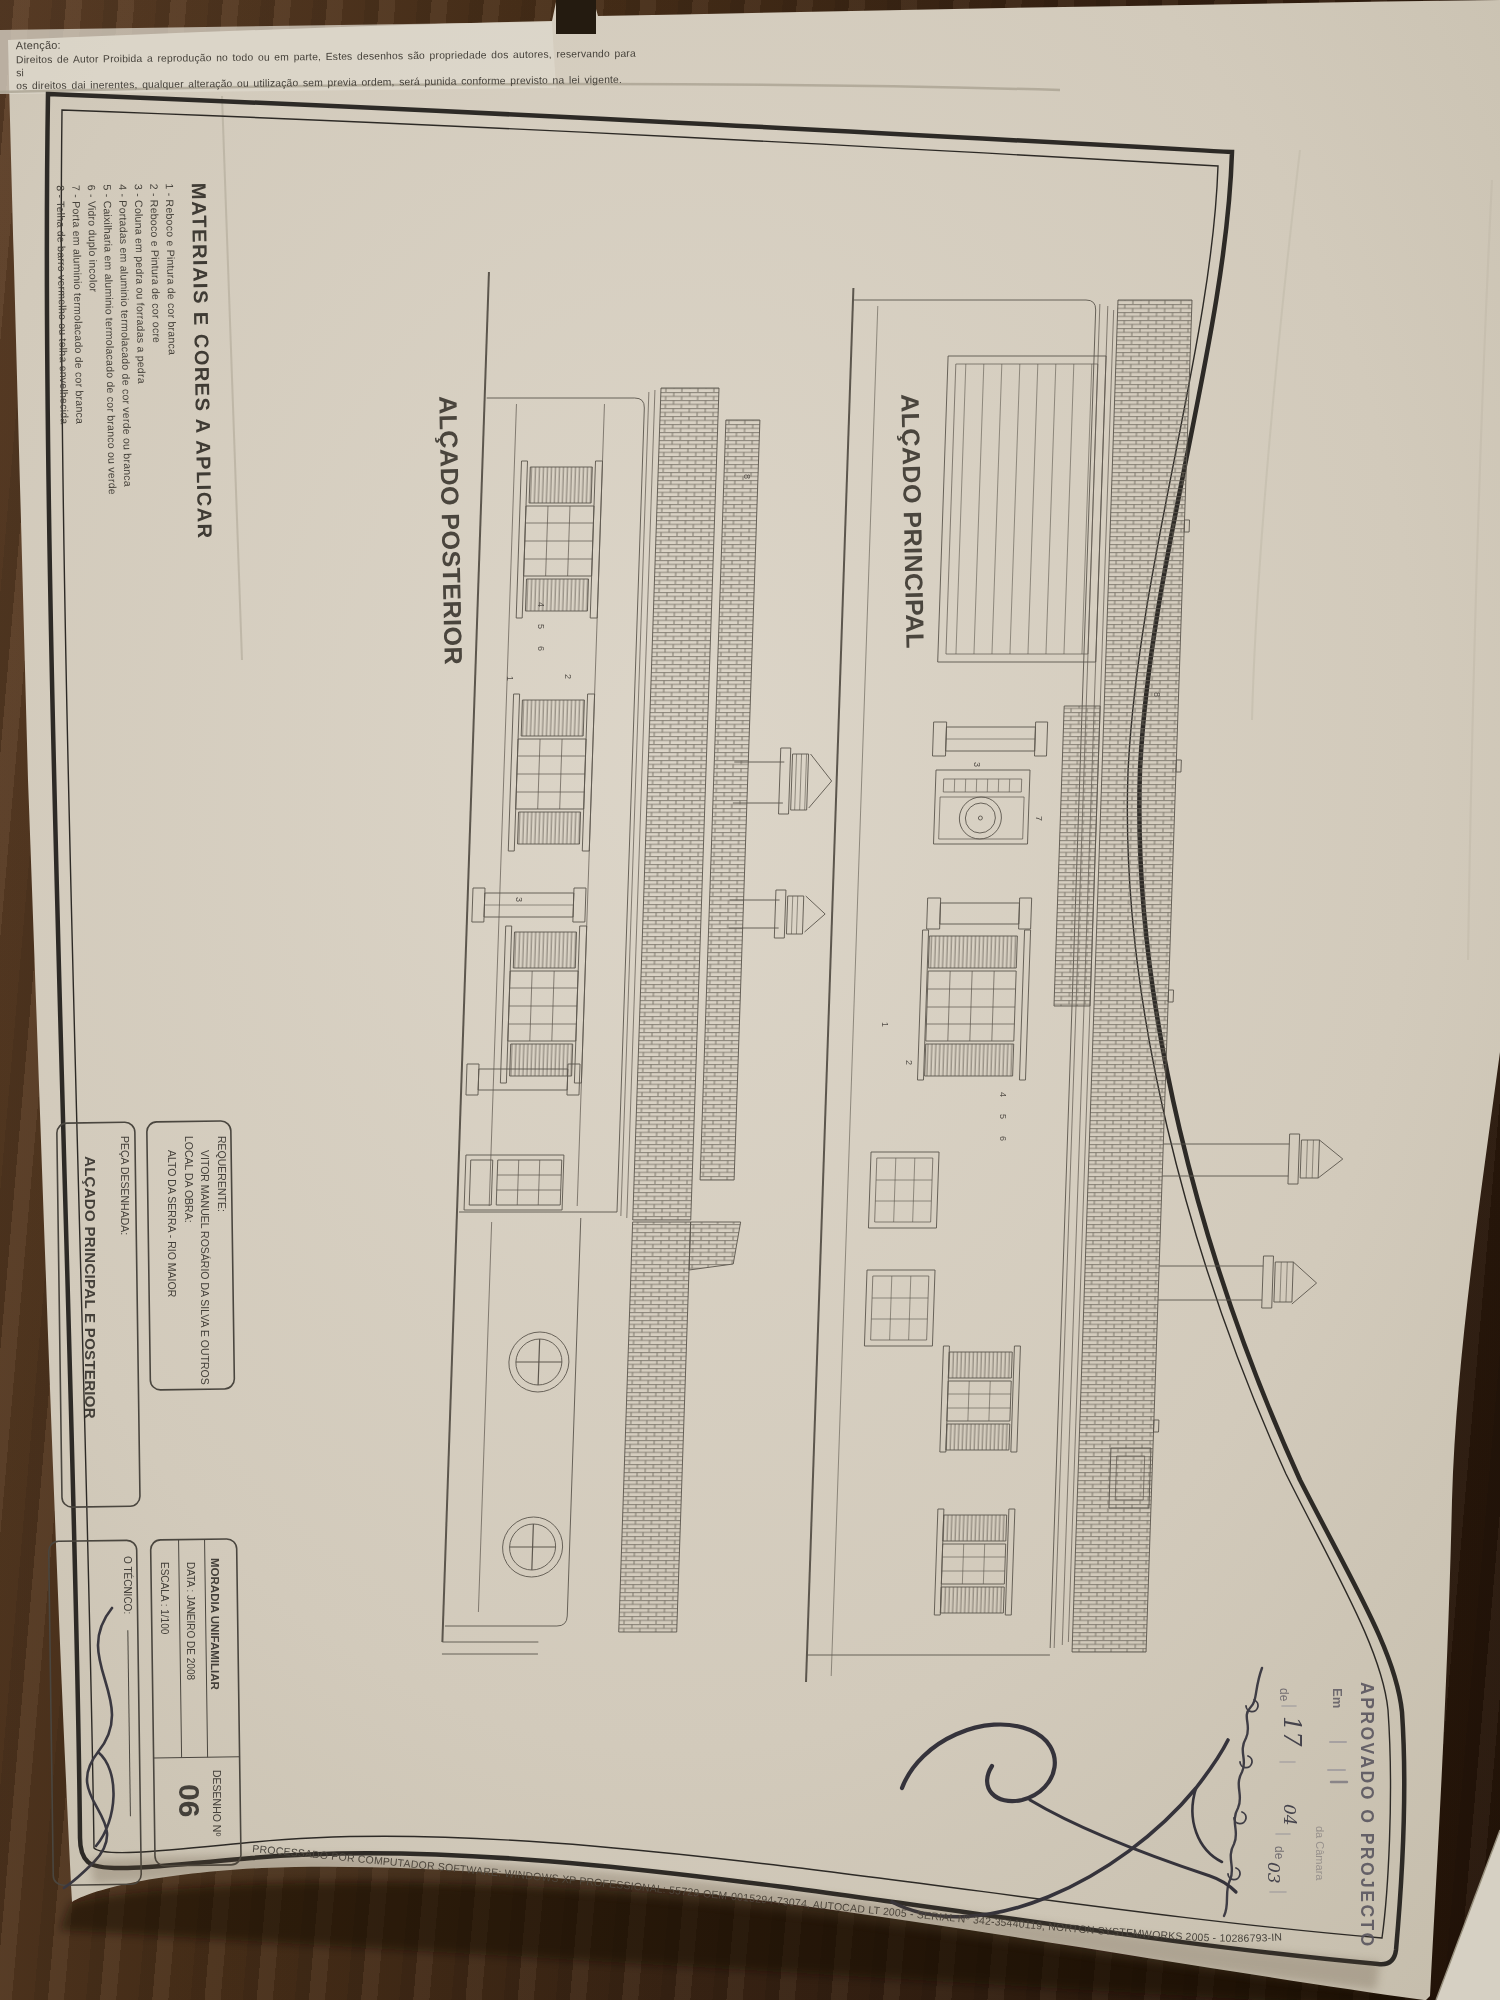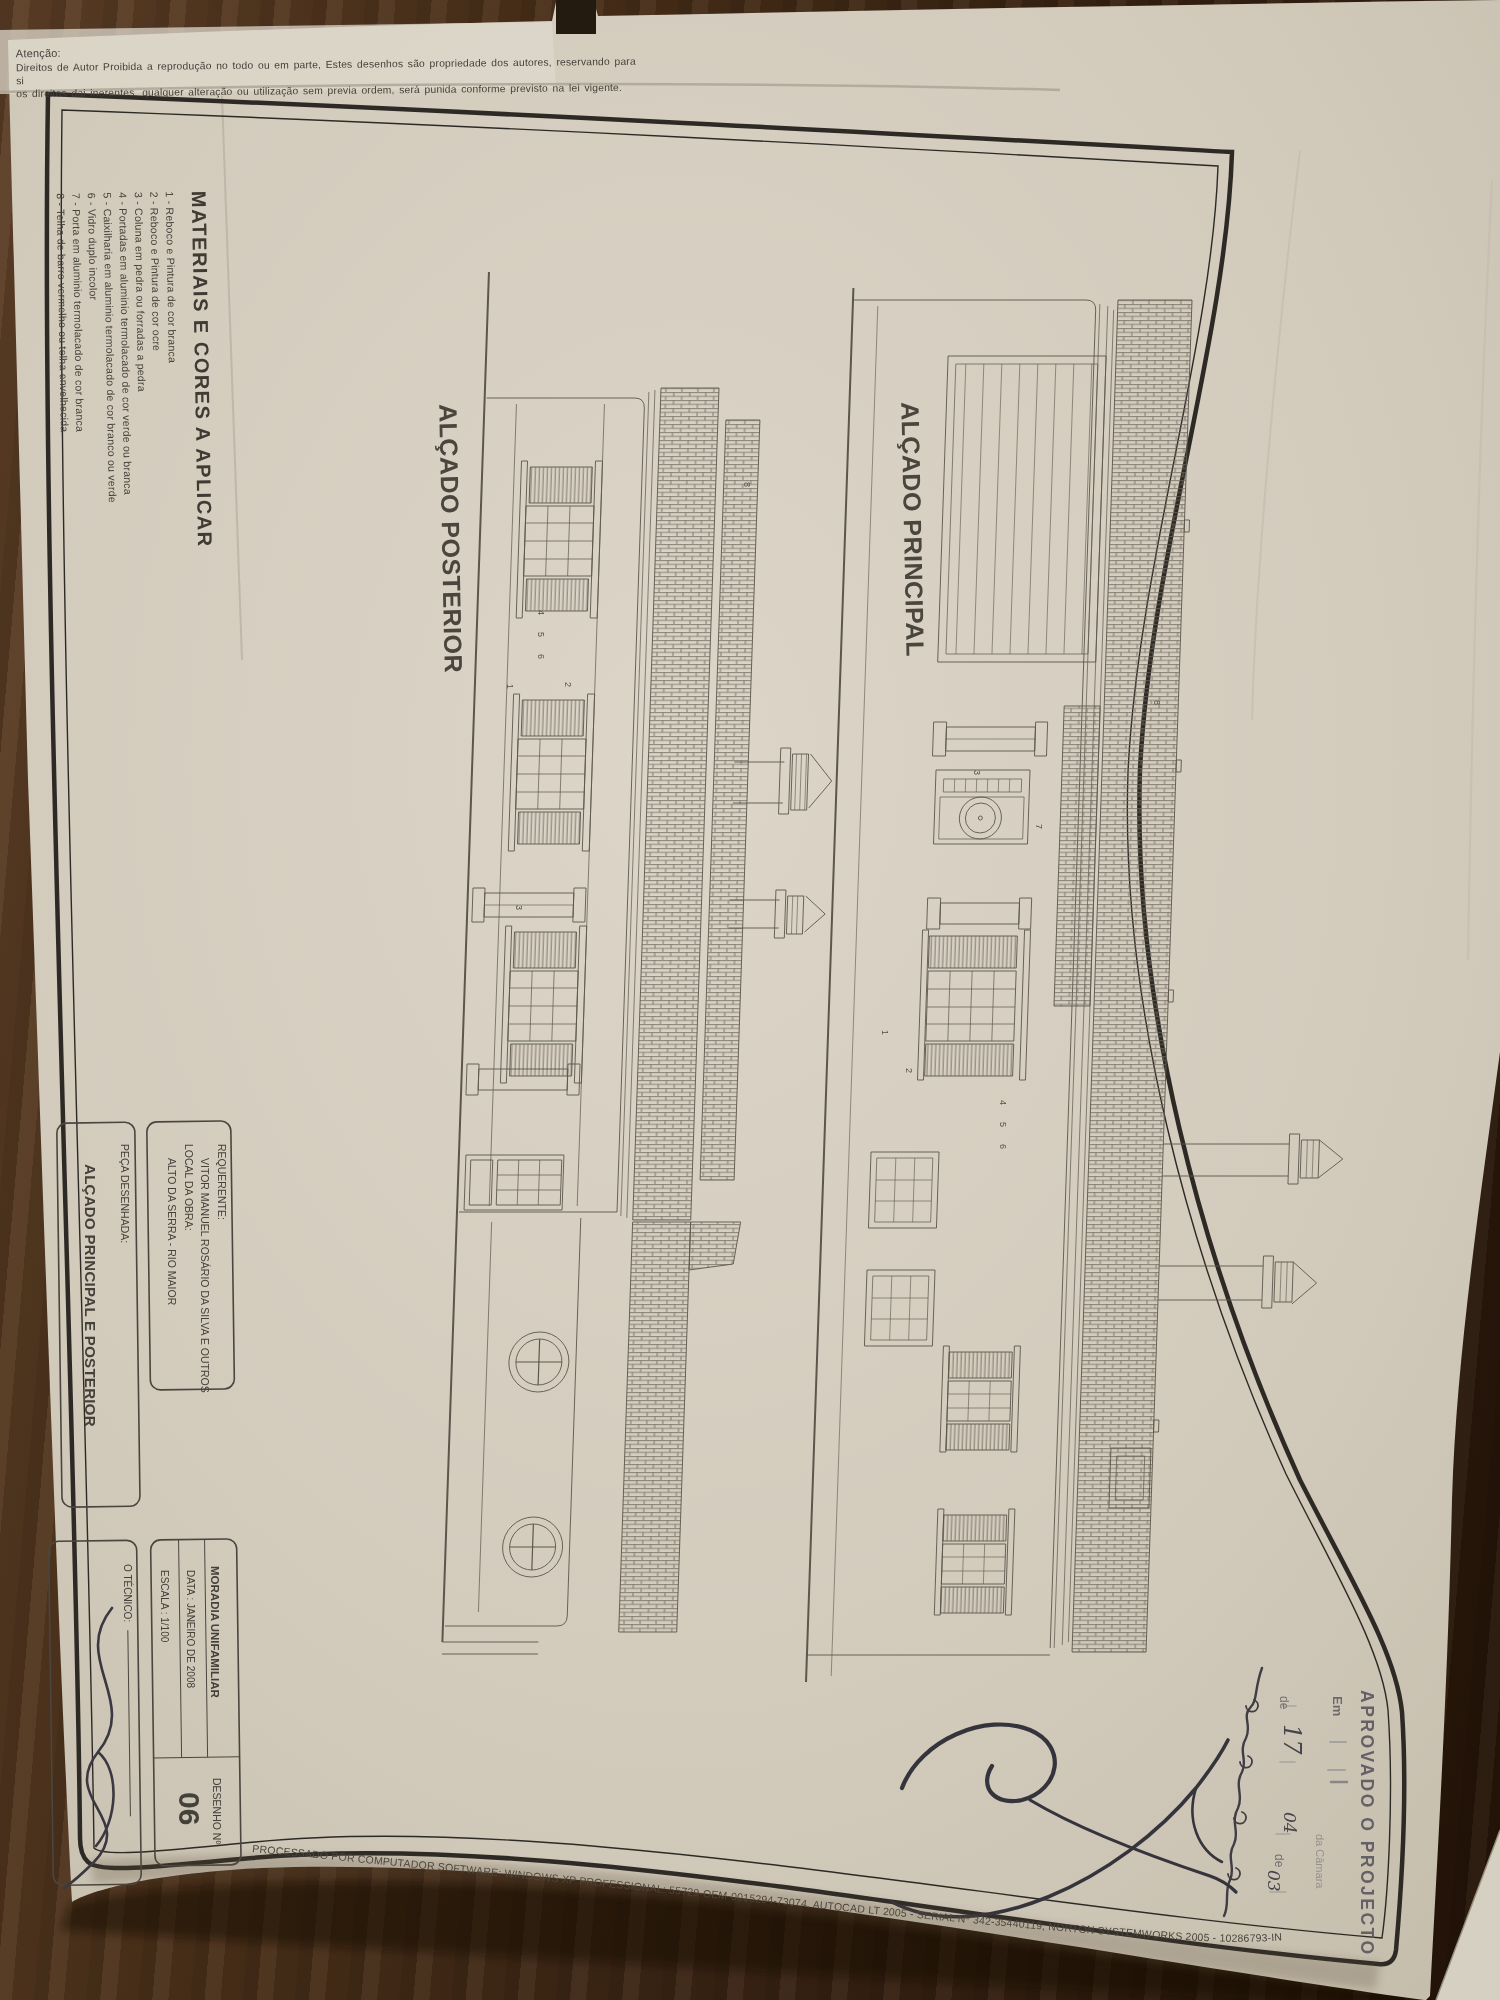--- a/index.html
+++ b/index.html
@@ -3,21 +3,21 @@
 <meta charset="utf-8">
 <style>
   html,body{margin:0;padding:0;background:#2a1b10;}
   #stage{position:relative;width:1500px;height:2000px;overflow:hidden;
     background:linear-gradient(100deg,#5d3f27 0%,#4a3019 30%,#3b2514 55%,#2f1c0e 80%,#241408 100%);
     font-family:"Liberation Sans",sans-serif;}
   #stage:before{content:"";position:absolute;inset:0;
     background:repeating-linear-gradient(95deg,rgba(0,0,0,.14) 0 14px,rgba(255,255,255,.035) 14px 30px,rgba(0,0,0,.08) 30px 52px);
     pointer-events:none;}
   svg{position:absolute;left:0;top:0;}
-  .layer{position:absolute;left:0;top:12px;width:1500px;height:1760px;}
+  .layer{position:absolute;left:0;top:4px;width:1500px;height:1760px;}
   .v{writing-mode:vertical-rl;text-orientation:mixed;position:absolute;white-space:nowrap;
      color:#4c473f;font-family:"Liberation Sans",sans-serif;}
   .notice{position:absolute;left:16px;top:32px;width:620px;transform:rotate(-.6deg);
      color:#45413a;font-size:10.3px;line-height:13px;letter-spacing:.2px;word-spacing:1.5px;}
   .notice .t{font-size:11px;margin-bottom:1px;}
   .mat{left:58px;top:180px;height:680px;}
   .mat .mt{font-size:20px;font-weight:bold;letter-spacing:1.5px;color:#3f3b34;margin-left:10px;}
   .mat .mi{font-size:10.6px;line-height:15.6px;color:#46423b;letter-spacing:.2px;}
   .mat .mi:first-of-type{margin-top:2px;}
   .draw-label{font-size:25px;font-weight:bold;letter-spacing:.5px;color:#4a453d;transform:rotate(-1.2deg);}

